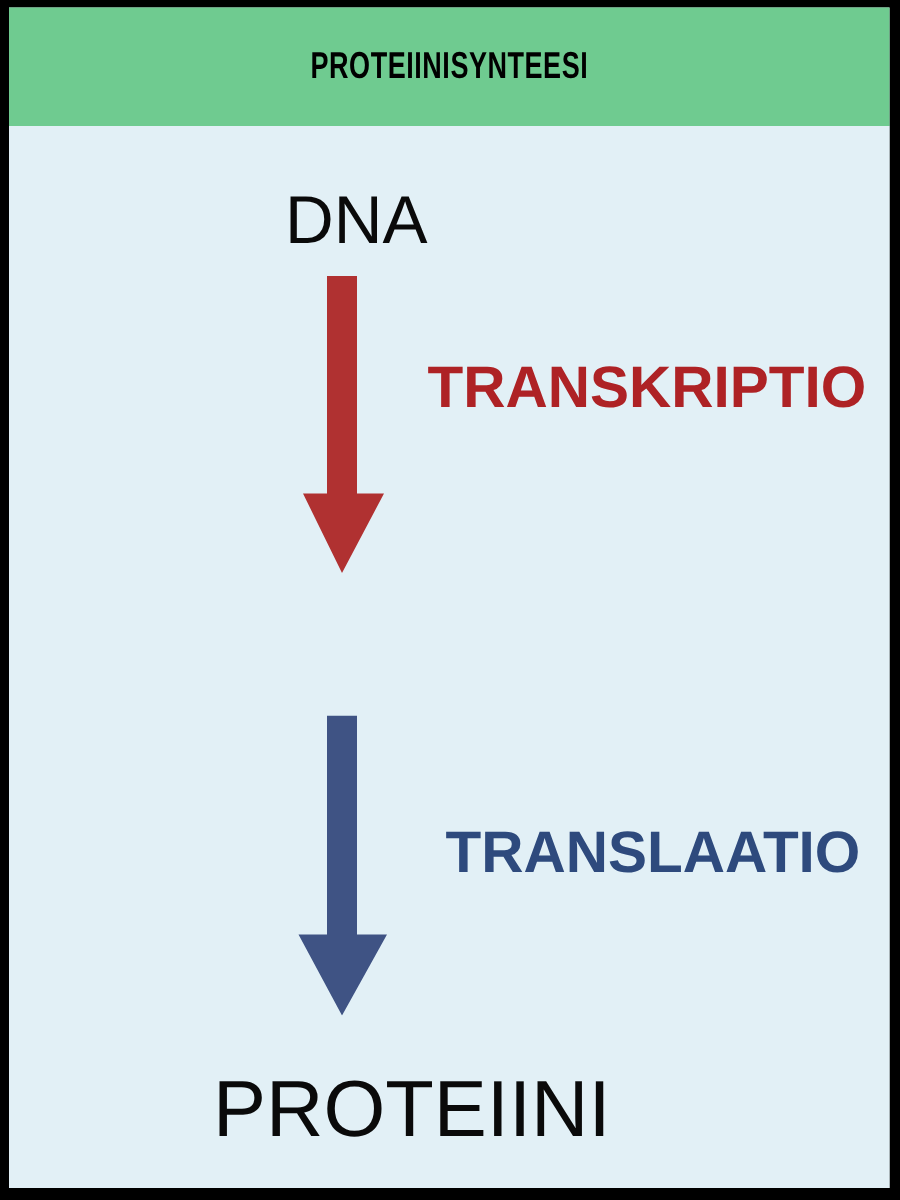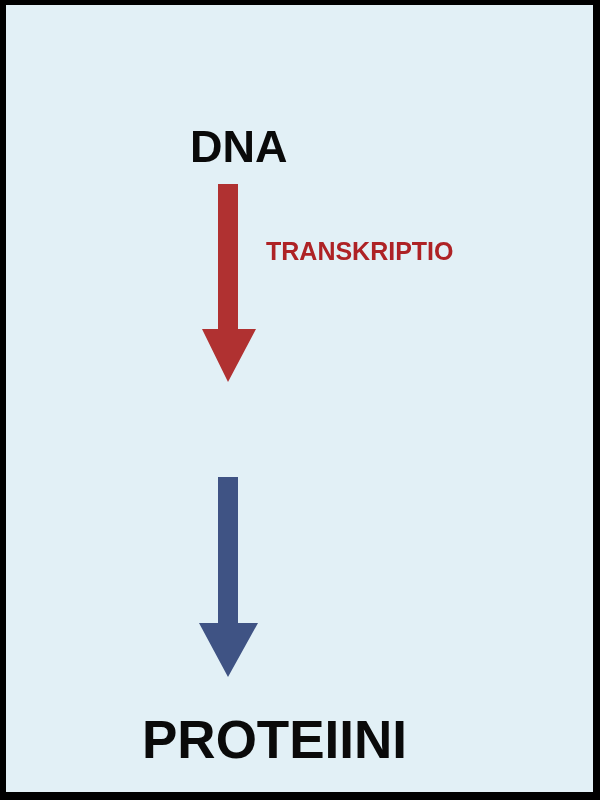--- a/index.html
+++ b/index.html
@@ -57,66 +57,71 @@
     top: 79px;
     width: 587px;
     height: 708px;
     background: #e2f0f6;
   }
 
   
   .node-label {
     position: absolute;
     font-family: "Liberation Sans", sans-serif;
-    font-weight: bold;
+    font-weight: normal;
     color: #0a0a0a;
     white-space: nowrap;
     line-height: 1;
   }
   #label-dna   { left: 184px; top: 40px;  font-size: 45px; }
   #label-rna   { left: 184px; top: 320px; font-size: 45px; }
   #label-prot  { left: 136px; top: 629px; font-size: 53px; }
 
   
   .step-label {
     position: absolute;
     font-family: "Liberation Sans", sans-serif;
     font-weight: bold;
-    font-size: 25px;
+    font-size: 39px;
     white-space: nowrap;
     line-height: 1;
+    margin-left: 19px;
   }
   #label-transkriptio { left: 260px; top: 155px; color: #ae2225; }
   #label-translaatio  { left: 272px; top: 465px; color: #2e4a7d; }
 
   
   .arrow-svg {
     position: absolute;
   }
   #arrow-transcription { left: 190px; top: 100px;  width: 70px; height: 198px; }
   #arrow-translation   { left: 190px; top: 393px;  width: 70px; height: 200px; }
 </style>
 </head>
 <body>
 
 <div id="poster">
 
+  <div id="header-bar">
+    <div id="header-title">PROTEIINISYNTEESI</div>
+  </div>
 
   <div id="diagram">
 
     <div class="node-label" id="label-dna">DNA</div>
 
     <svg class="arrow-svg" id="arrow-transcription" viewBox="0 0 70 198" xmlns="http://www.w3.org/2000/svg">
       <polygon points="22,0 42,0 42,145 60,145 32,198 6,145 22,145" fill="#b03131"></polygon>
     </svg>
 
     <div class="step-label" id="label-transkriptio">TRANSKRIPTIO</div>
 
 
     <svg class="arrow-svg" id="arrow-translation" viewBox="0 0 70 200" xmlns="http://www.w3.org/2000/svg">
       <polygon points="22,0 42,0 42,146 62,146 32,200 3,146 22,146" fill="#3f5384"></polygon>
     </svg>
 
+    <div class="step-label" id="label-translaatio">TRANSLAATIO</div>
 
     <div class="node-label" id="label-prot">PROTEIINI</div>
 
   </div>
 </div>
 
 </body></html>

